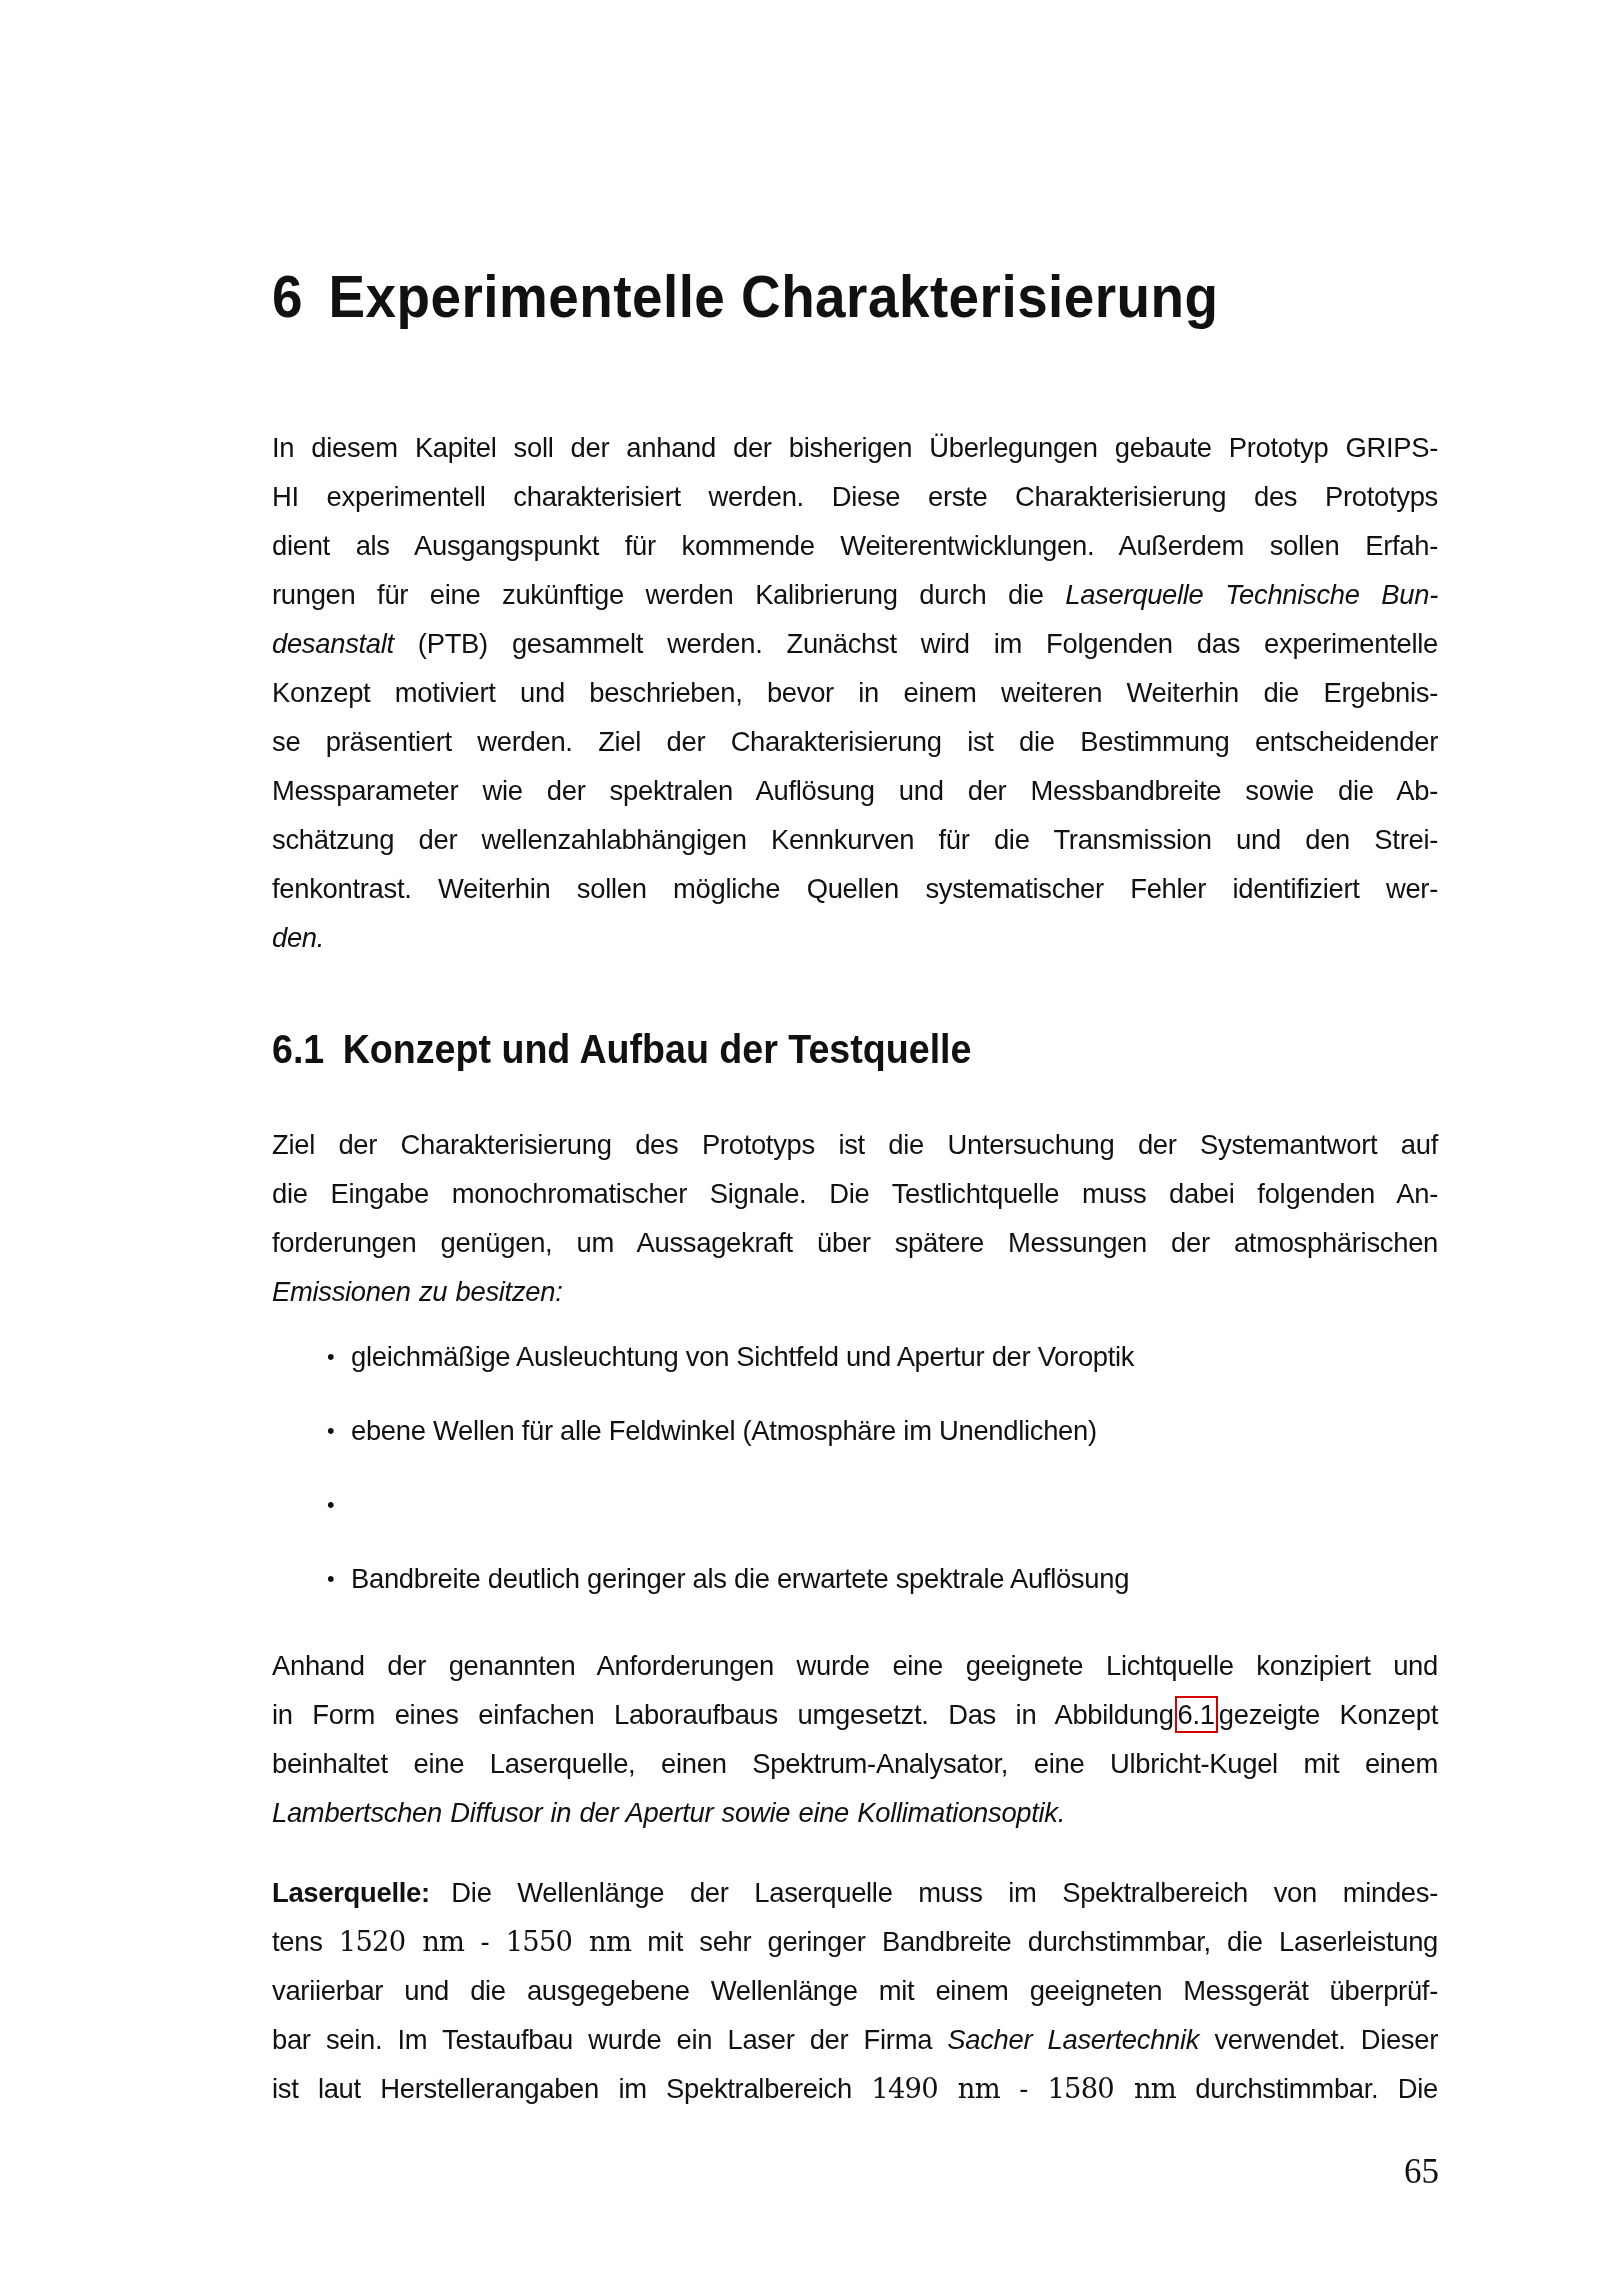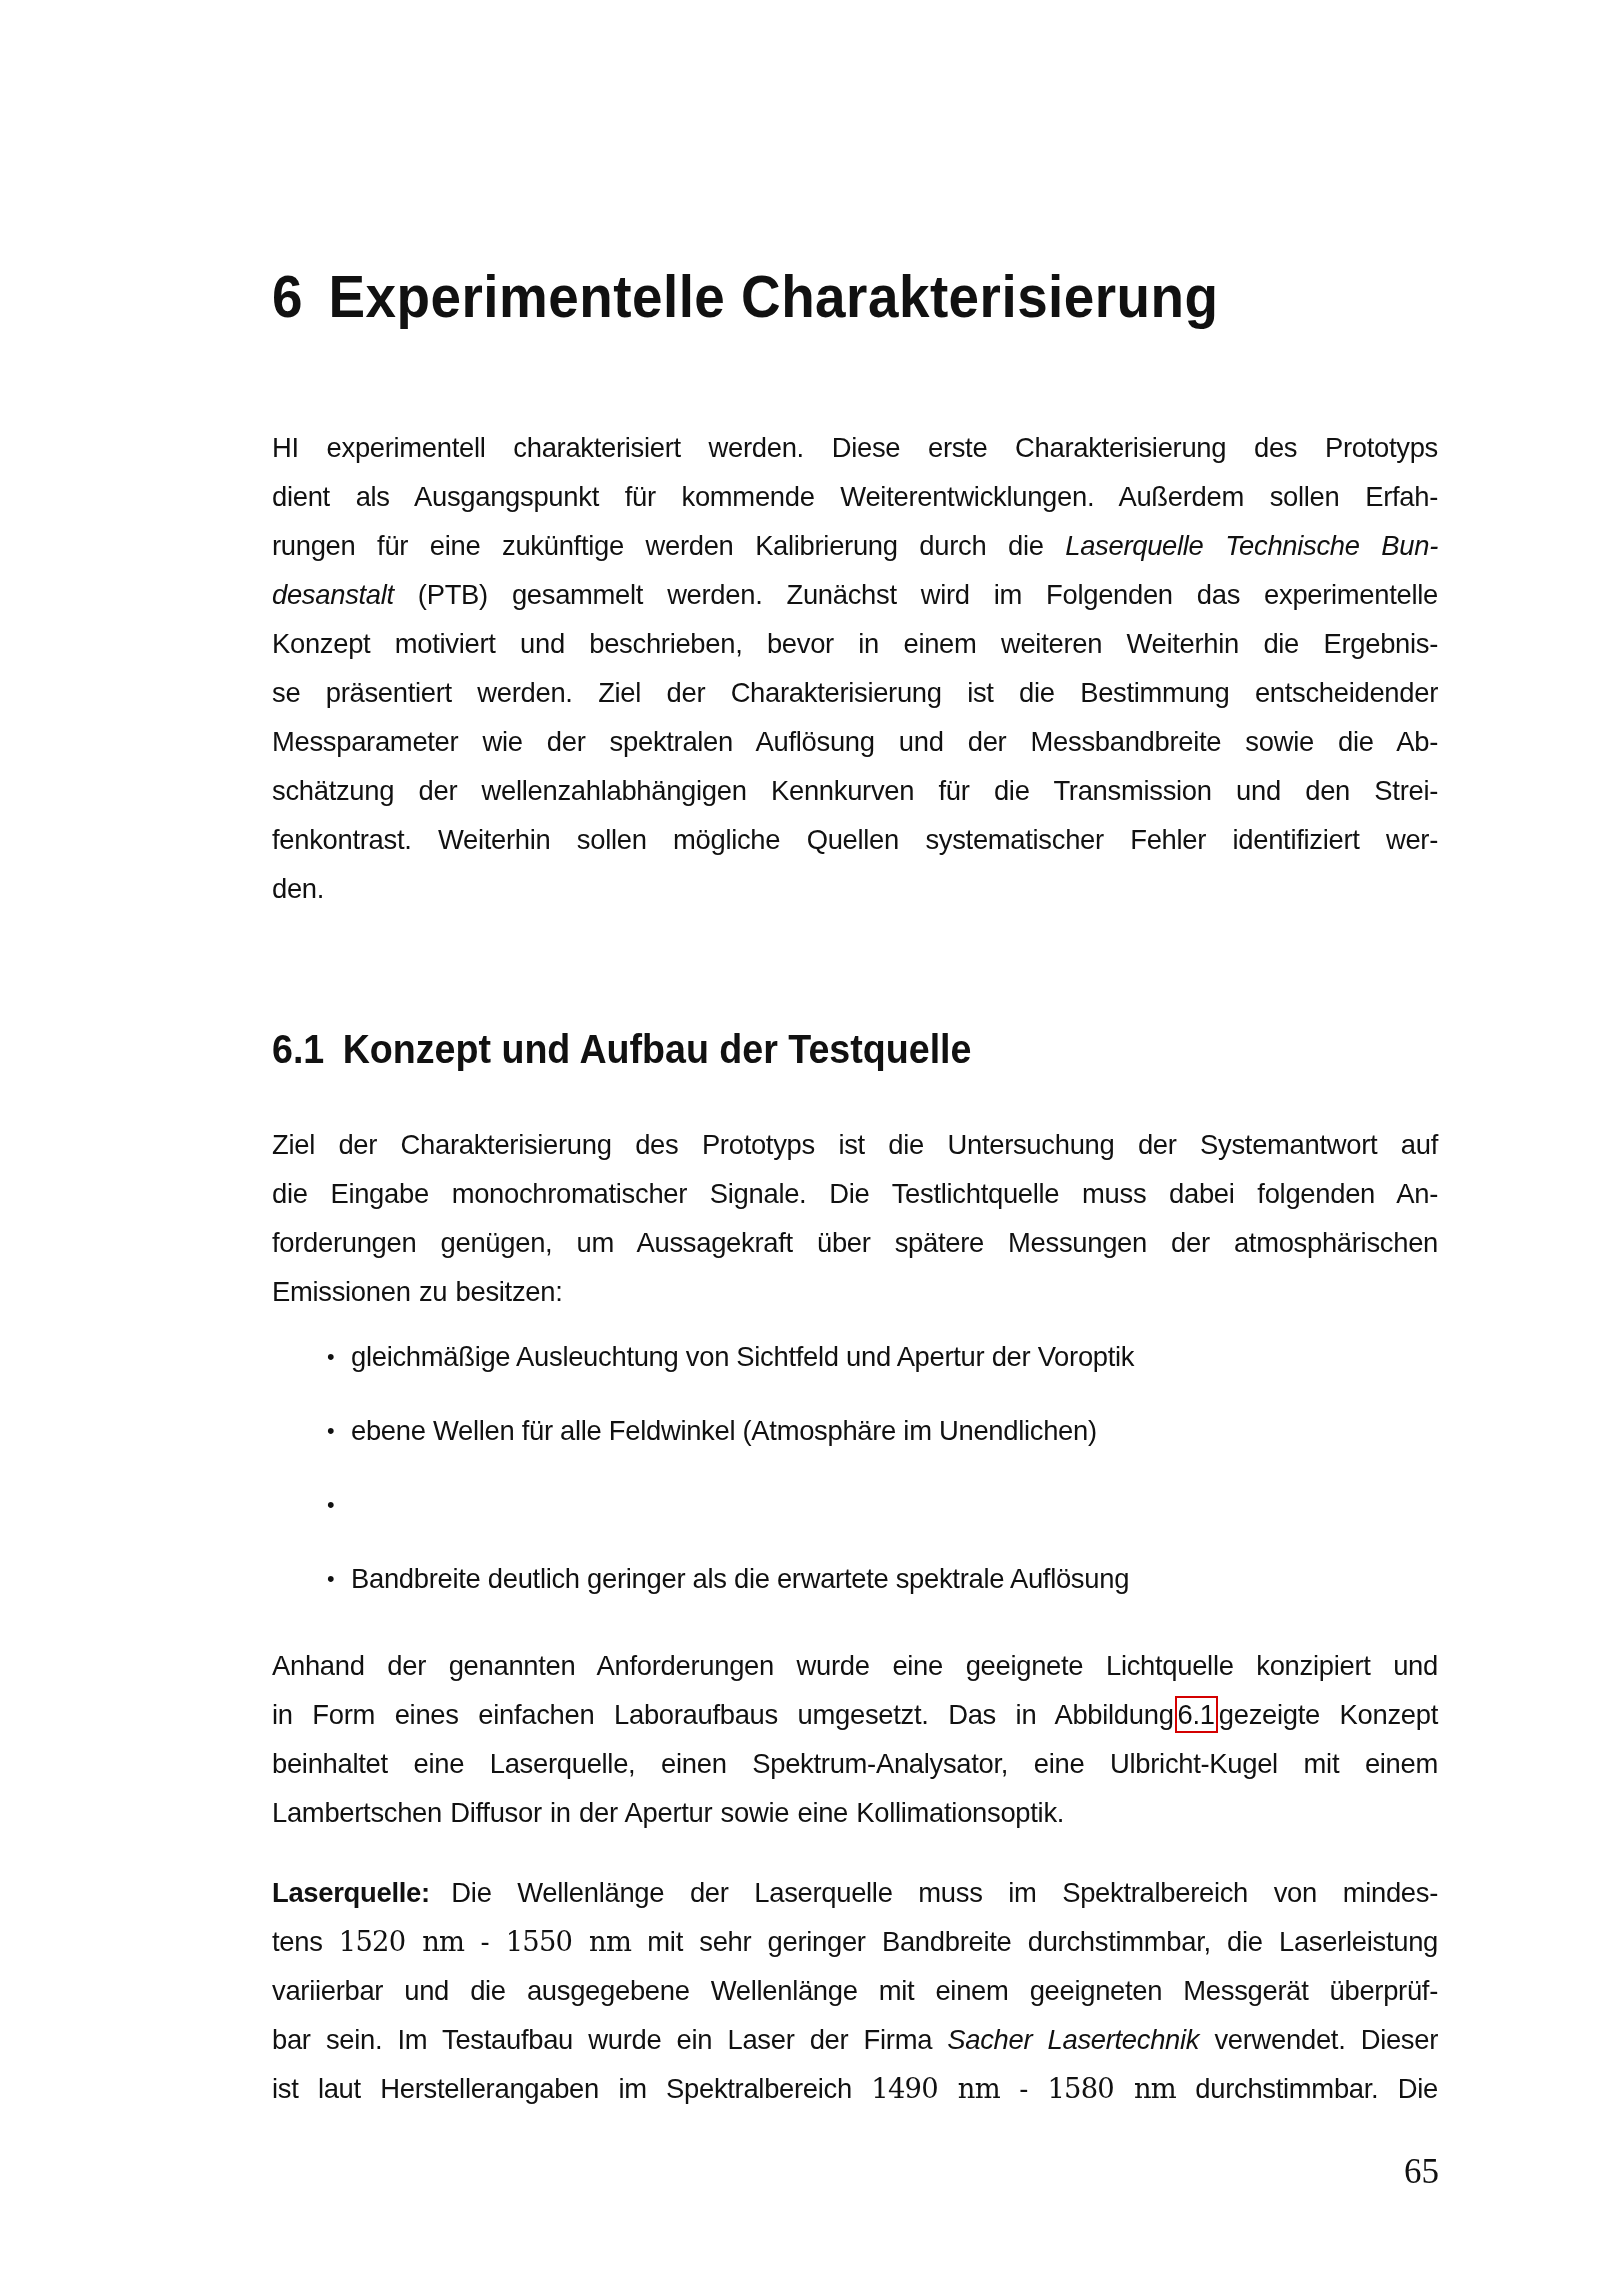--- a/index.html
+++ b/index.html
@@ -49,20 +49,21 @@
       word-spacing: 1px;
     }
     .para .line {
       display: block;
       text-align: justify;
       text-align-last: justify;
       white-space: nowrap;
     }
     .para .line.last {
       text-align-last: left;
+      font-style: italic;
     }
     .p1 { top: 423px; }
     .section-title {
       position: absolute;
       top: 1027px;
       left: 0;
       margin: 0;
       font-size: 40px;
       font-weight: bold;
       white-space: nowrap;
@@ -122,20 +123,21 @@
 </head>
 <body>
 
 <div class="page">
 
   <h1 class="chapter-title">
     <span class="num">6</span><span>Experimentelle Charakterisierung</span>
   </h1>
 
   <p class="para p1">
+    <span class="line">In diesem Kapitel soll der anhand der bisherigen Überlegungen gebaute Prototyp GRIPS-</span>
     <span class="line">HI experimentell charakterisiert werden. Diese erste Charakterisierung des Prototyps</span>
     <span class="line">dient als Ausgangspunkt für kommende Weiterentwicklungen. Außerdem sollen Erfah-</span>
     <span class="line"><span>rungen für eine zukünftige werden Kalibrierung durch die </span><span class="em">Laserquelle Technische Bun-</span></span>
     <span class="line"><span class="em">desanstalt</span><span> (PTB) gesammelt werden. Zunächst wird im Folgenden das experimentelle</span></span>
     <span class="line">Konzept motiviert und beschrieben, bevor in einem weiteren Weiterhin die Ergebnis-</span>
     <span class="line">se präsentiert werden. Ziel der Charakterisierung ist die Bestimmung entscheidender</span>
     <span class="line">Messparameter wie der spektralen Auflösung und der Messbandbreite sowie die Ab-</span>
     <span class="line">schätzung der wellenzahlabhängigen Kennkurven für die Transmission und den Strei-</span>
     <span class="line">fenkontrast. Weiterhin sollen mögliche Quellen systematischer Fehler identifiziert wer-</span>
     <span class="line last">den.</span>

